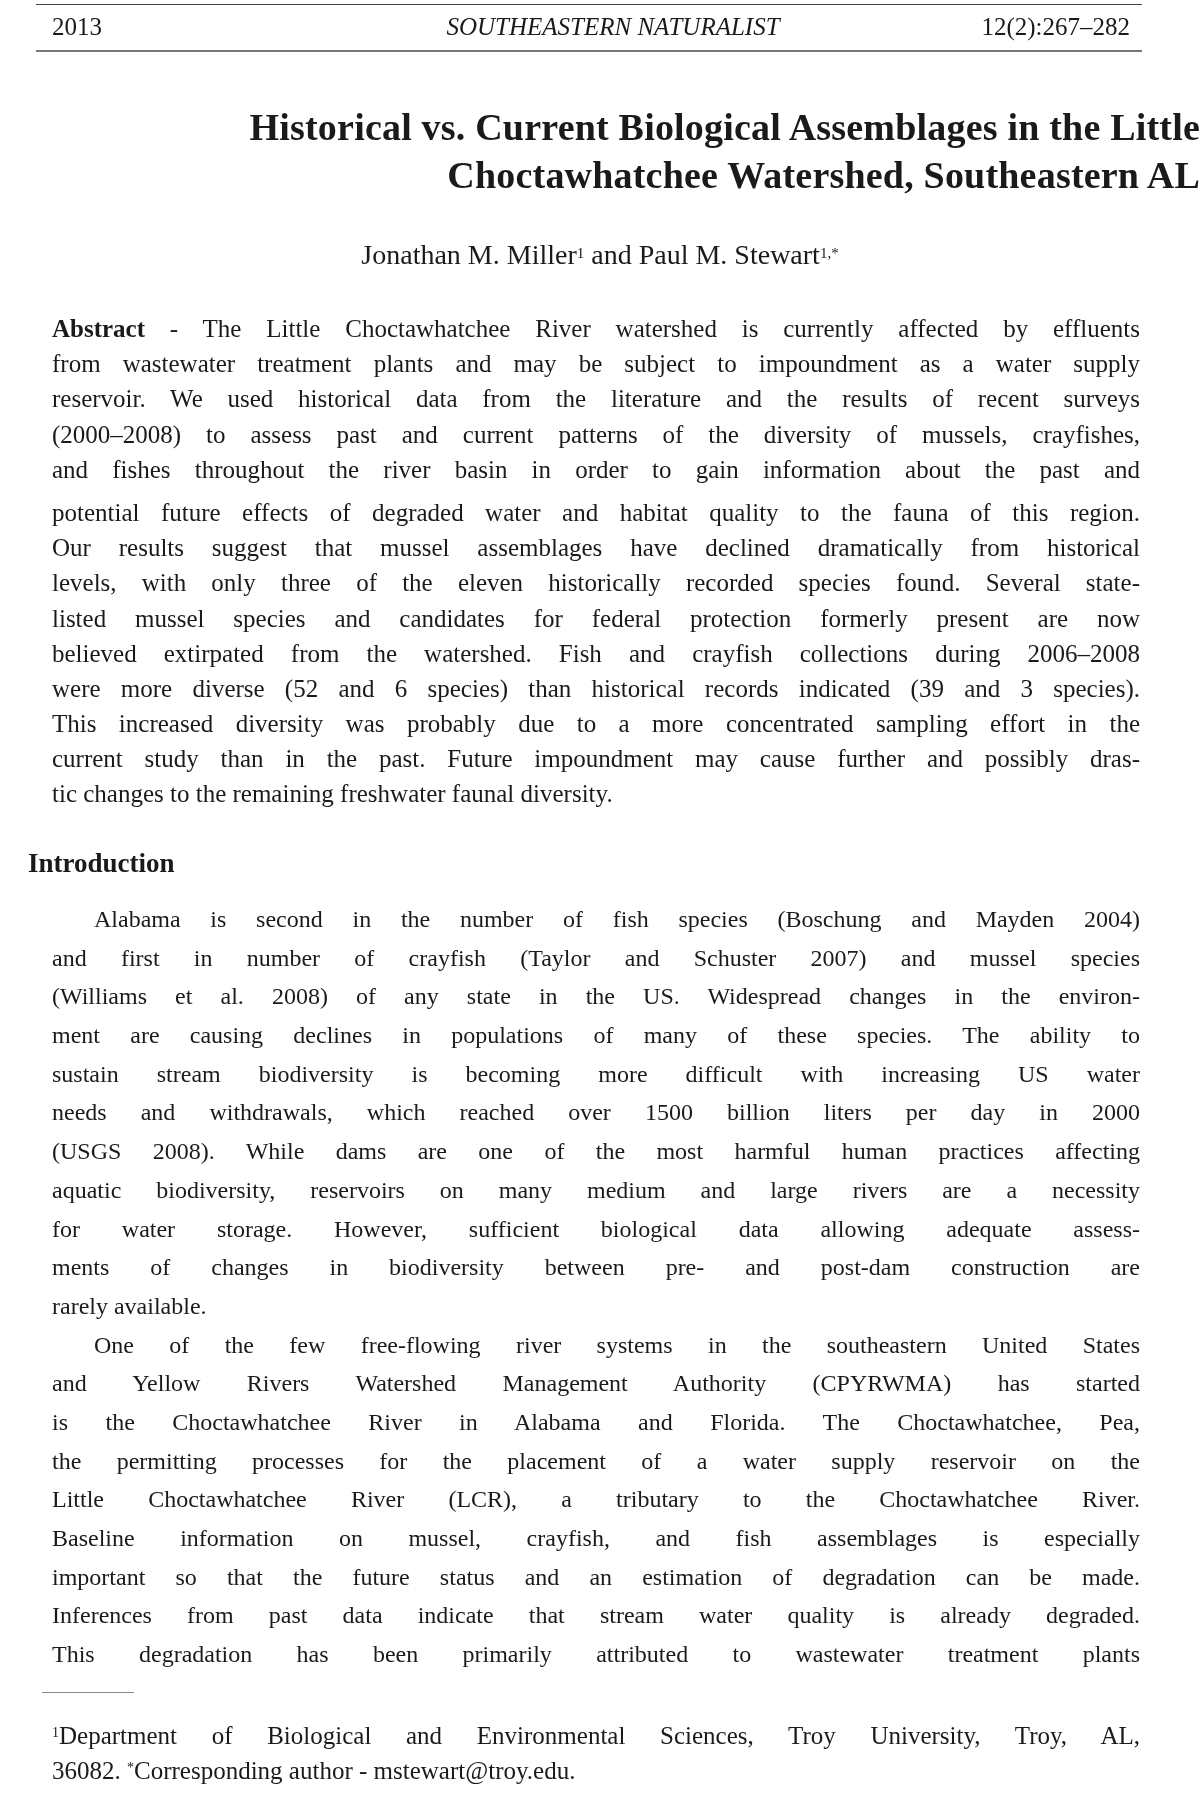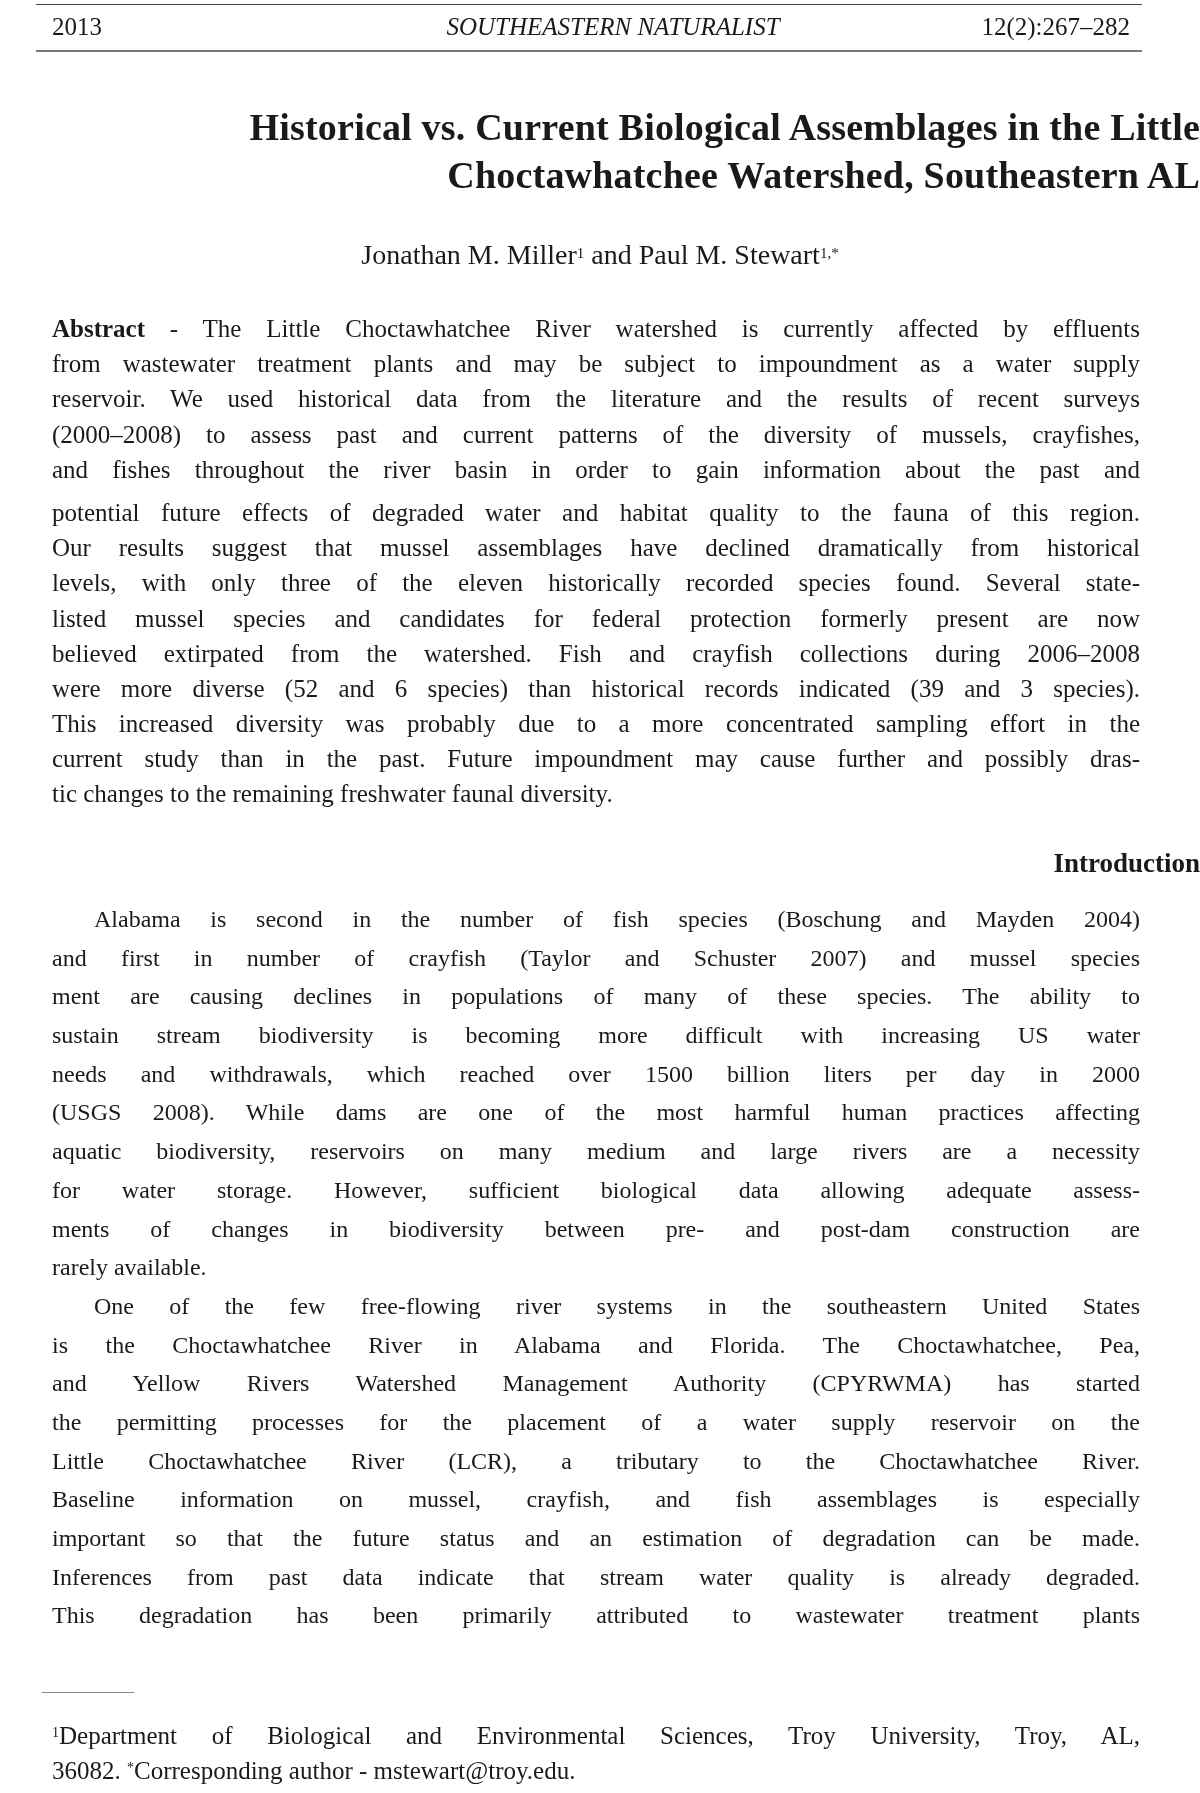--- a/index.html
+++ b/index.html
@@ -19,21 +19,21 @@
              font-size: 28px; line-height: 34px; }
   .authors sup { font-size: 15px; vertical-align: top; position: relative; top: -2px; }
 
   .block { position: absolute; left: 52px; width: 1088px; }
   .line { display: block; white-space: nowrap; text-align: justify; text-align-last: justify; height: 1px; }
   .line.last { text-align-last: left; }
   .abstract { top: 311px; font-size: 25px; }
   .abstract .line { height: 35.2px; line-height: 35.2px; }
   .abstract b { font-weight: bold; }
 
-  .section-heading { position: absolute; left: 0; width: 1200px; text-align: right; top: 846px;
+  .section-heading { position: absolute; left: 0; width: 1200px; text-align: left; top: 846px;
                      font-size: 27px; font-weight: bold; line-height: 34px; padding-left: 28px; box-sizing: border-box; }
   .intro { top: 900px; font-size: 24px; }
   .intro .line { height: 38.7px; line-height: 38.7px; }
   .indent { padding-left: 42px; }
 
   .fn-rule { position: absolute; left: 42px; top: 1692px; width: 92px; border-top: 1.5px solid #888; }
   .footnote { top: 1718px; font-size: 25px; }
   .footnote .line { height: 35px; line-height: 35px; }
   .footnote sup { font-size: 14px; vertical-align: top; position: relative; top: -3px; }
   .line > span { display: inline; }
@@ -72,33 +72,34 @@
   <span class="line" style="white-space: normal;">current study than in the past. Future impoundment may cause further and possibly dras-</span>
   <span class="line last" style="white-space: normal;">tic changes to the remaining freshwater faunal diversity.</span>
 </div>
 
 <div class="section-heading">Introduction</div>
 
 <div class="block intro">
   <div>
     <span class="line indent" style="white-space: normal;">Alabama is second in the number of fish species (Boschung and Mayden 2004)</span>
     <span class="line" style="white-space: normal;">and first in number of crayfish (Taylor and Schuster 2007) and mussel species</span>
+    <span class="line" style="white-space: normal;">(Williams et al. 2008) of any state in the US. Widespread changes in the environ-</span>
     <span class="line" style="white-space: normal;">ment are causing declines in populations of many of these species. The ability to</span>
     <span class="line" style="white-space: normal;">sustain stream biodiversity is becoming more difficult with increasing US water</span>
     <span class="line" style="white-space: normal;">needs and withdrawals, which reached over 1500 billion liters per day in 2000</span>
     <span class="line" style="white-space: normal;">(USGS 2008). While dams are one of the most harmful human practices affecting</span>
     <span class="line" style="white-space: normal;">aquatic biodiversity, reservoirs on many medium and large rivers are a necessity</span>
     <span class="line" style="white-space: normal;">for water storage. However, sufficient biological data allowing adequate assess-</span>
     <span class="line" style="white-space: normal;">ments of changes in biodiversity between pre- and post-dam construction are</span>
     <span class="line last" style="white-space: normal;">rarely available.</span>
   </div>
   <div>
     <span class="line indent" style="white-space: normal;">One of the few free-flowing river systems in the southeastern United States</span>
+    <span class="line" style="white-space: normal;">and Yellow Rivers Watershed Management Authority (CPYRWMA) has started</span>
     <span class="line" style="white-space: normal;">is the Choctawhatchee River in Alabama and Florida. The Choctawhatchee, Pea,</span>
-    <span class="line" style="white-space: normal;">and Yellow Rivers Watershed Management Authority (CPYRWMA) has started</span>
     <span class="line" style="white-space: normal;">the permitting processes for the placement of a water supply reservoir on the</span>
     <span class="line" style="white-space: normal;">Little Choctawhatchee River (LCR), a tributary to the Choctawhatchee River.</span>
     <span class="line" style="white-space: normal;">Baseline information on mussel, crayfish, and fish assemblages is especially</span>
     <span class="line" style="white-space: normal;">important so that the future status and an estimation of degradation can be made.</span>
     <span class="line" style="white-space: normal;">Inferences from past data indicate that stream water quality is already degraded.</span>
     <span class="line" style="white-space: normal;">This degradation has been primarily attributed to wastewater treatment plants</span>
   </div>
 </div>
 
 <div class="fn-rule"></div>

